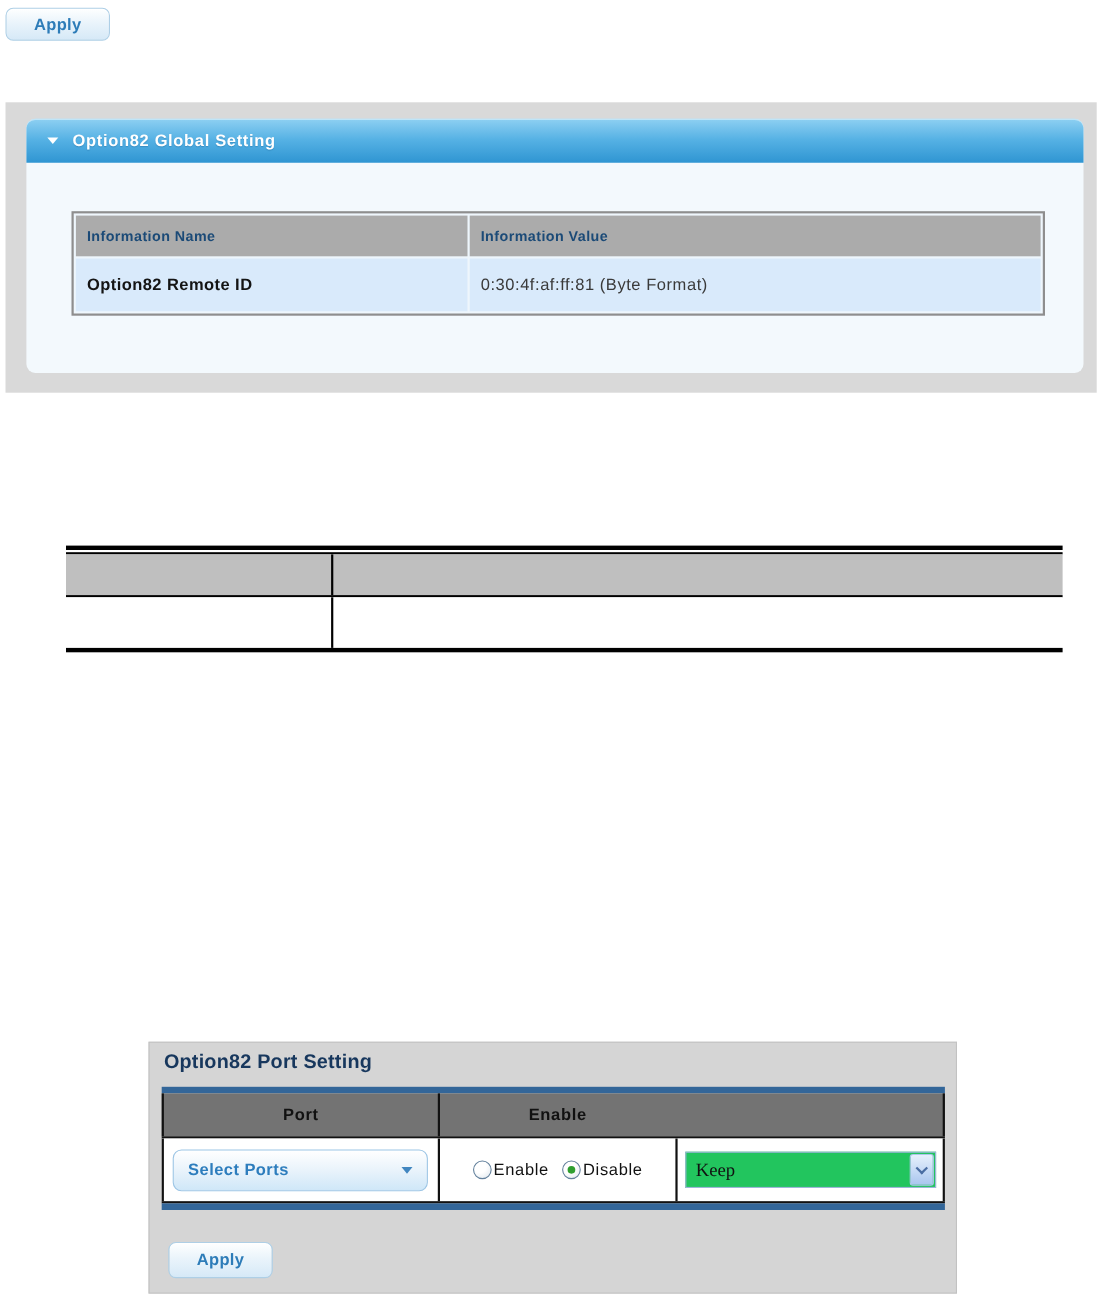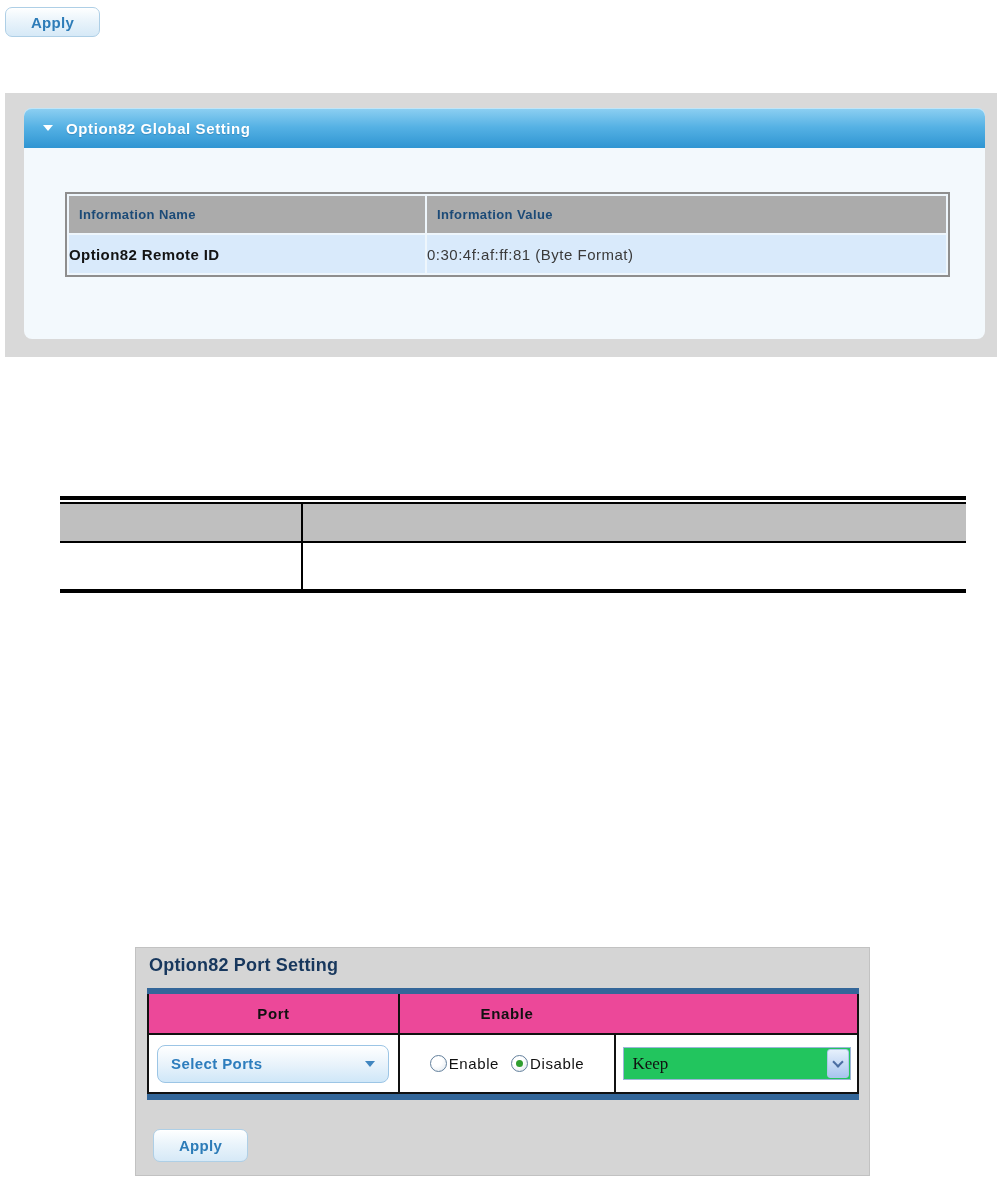--- a/index.html
+++ b/index.html
@@ -52,21 +52,21 @@
   .t1 {
     position:absolute; left:41px; top:84px; width:885px;
     border:2px solid #8e8e8e; border-collapse:separate; border-spacing:2px;
     background:#eef6fc;
   }
   .t1 th {
     height:37px; background:#ababab; color:#1b4a77; font-size:13px;
     font-weight:bold; letter-spacing:.4px; text-align:left; padding-left:10px;
   }
   .t1 td {
-    height:38px; background:#d9eafb; font-size:15px; 
+    height:48px; background:#d9eafb; font-size:15px; padding-left:10px;
   }
   .t1 td.cell-name { font-weight:bold; color:#141414; letter-spacing:.4px; }
   .t1 td.cell-value { color:#3a3a3a; letter-spacing:.5px; }
   .t1 .col1 { width:356px; }
 
   
   .doc-table { position:absolute; left:60px; top:496px; width:906px; }
   .doc-line-thick { height:4px; background:#000000; }
   .doc-line-gap   { height:2px; background:#ffffff; }
   .doc-line-thin  { height:2px; background:#000000; }
@@ -83,21 +83,21 @@
     background:#d5d5d5; border:1px solid #c2c2c2;
   }
   .panel2-title {
     position:absolute; left:13px; top:7px; font-size:18px; font-weight:bold;
     color:#17375d; letter-spacing:.2px;
   }
   .pt-table { position:absolute; left:11px; top:40px; width:712px; }
   .pt-navybar { height:6px; background:#336699; }
   .pt-sep { height:2px; background:#111111; }
   .pt-header {
-    display:flex; height:39px; background:#ec4899;
+    display:flex; height:39px; background:#737373;
     border-left:2px solid #111; border-right:2px solid #111;
   }
   .pt-hcell {
     display:flex; align-items:center; justify-content:center;
     font-weight:bold; font-size:15px; color:#111; letter-spacing:.6px;
   }
   .pt-body {
     display:flex; height:57px; background:#ffffff;
     border-left:2px solid #111; border-right:2px solid #111;
   }

